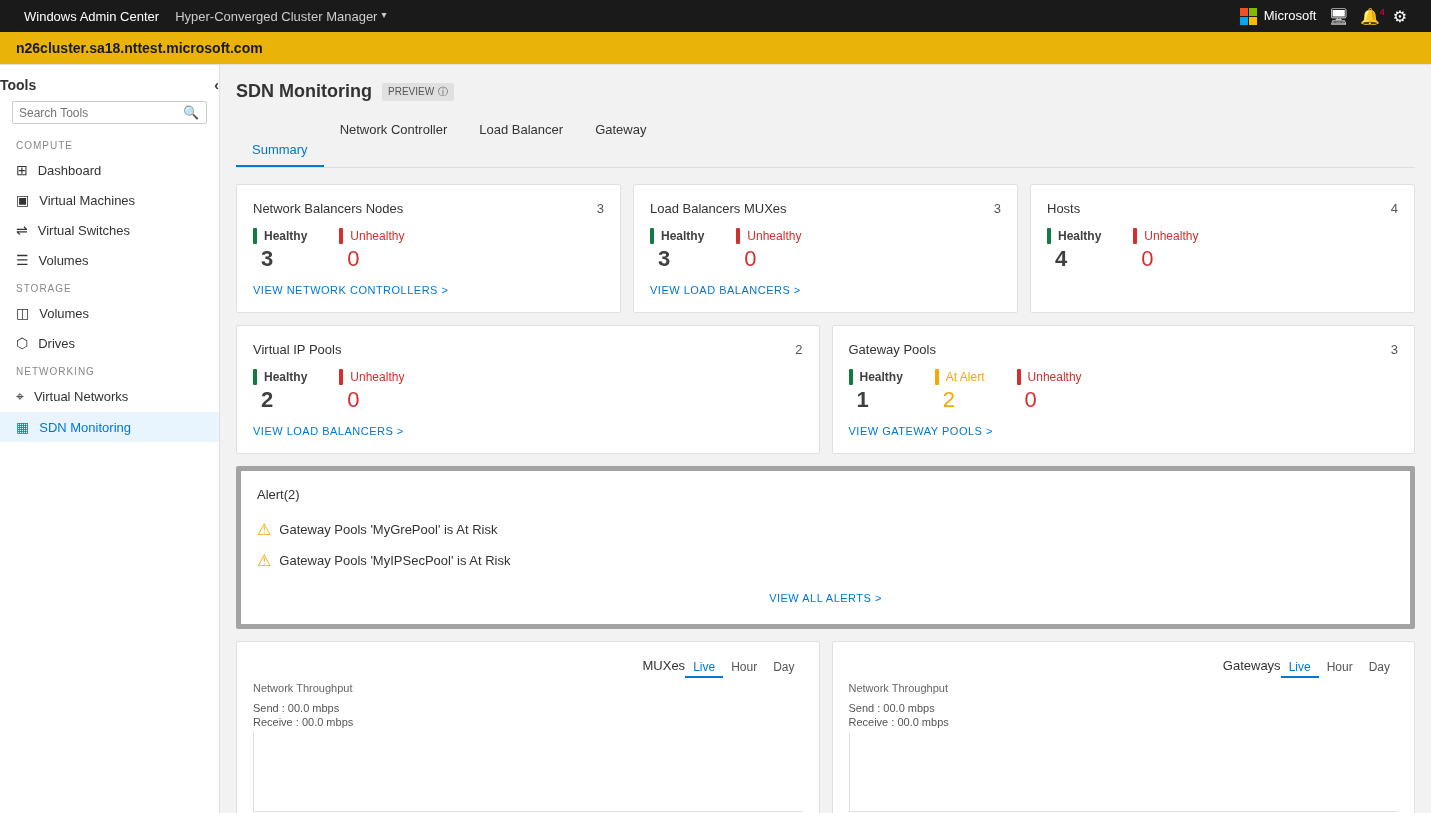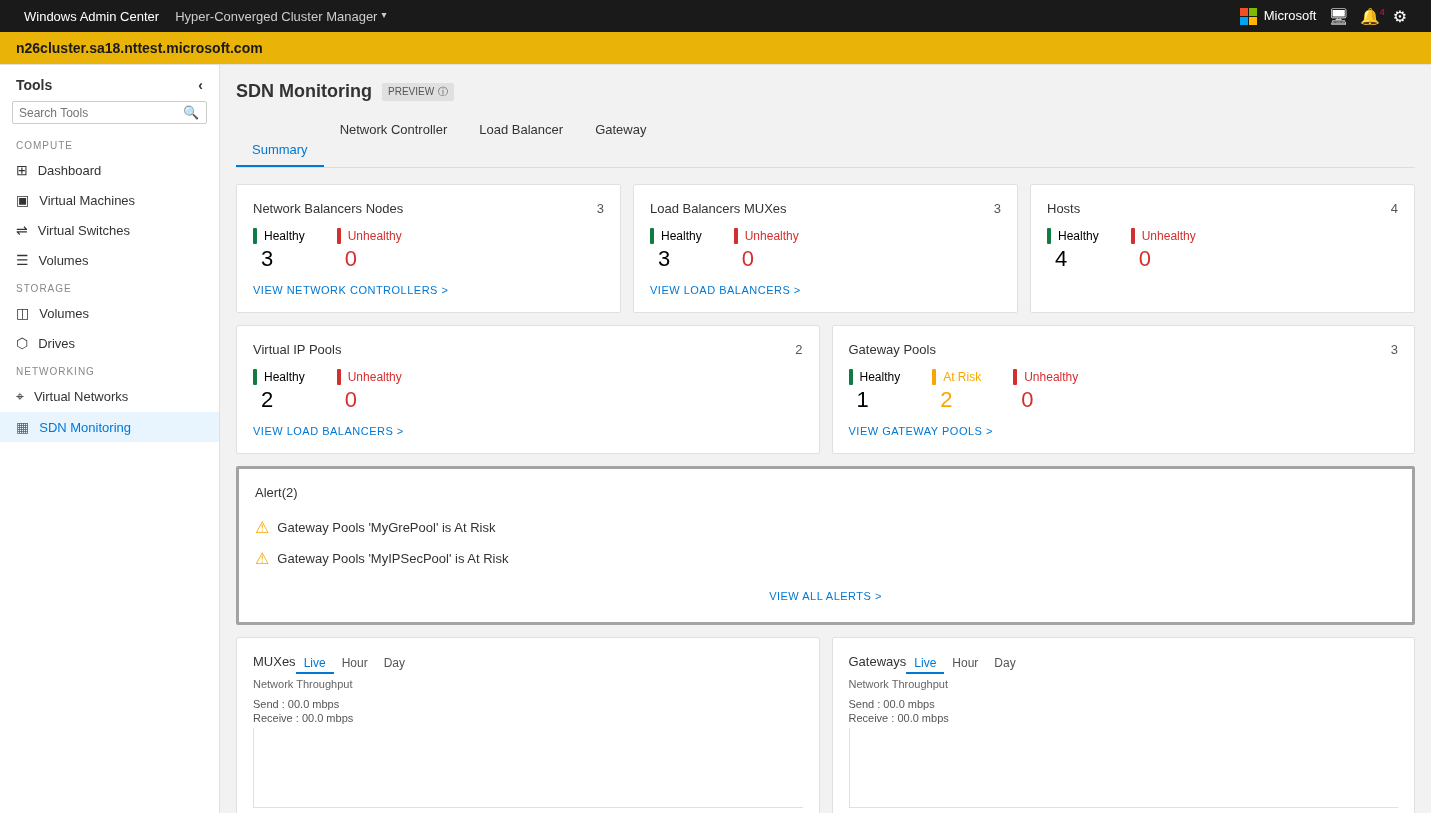--- a/index.html
+++ b/index.html
@@ -43,21 +43,21 @@
       width: 220px;
       background: #fff;
       border-right: 1px solid #e0e0e0;
       flex-shrink: 0;
       overflow-y: auto;
     }
     .sidebar-header {
       display: flex;
       align-items: center;
       justify-content: space-between;
-      padding: 12px 16px 8px;
+      padding: 12px 0 8px;
       font-size: 14px;
       font-weight: 600;
     }
     .sidebar-search {
       display: flex;
       align-items: center;
       margin: 0 12px 8px;
       border: 1px solid #ccc;
       border-radius: 2px;
       padding: 3px 6px;
@@ -137,21 +137,21 @@
       border-radius: 1px;
       margin-right: 2px;
     }
     .stat-value { font-size: 22px; font-weight: 300; padding-left: 8px; margin-top: 2px; }
 
     .card-link { font-size: 11px; color: #0078d4; cursor: pointer; text-transform: uppercase; letter-spacing: 0.5px; }
 
     
     .alert-section {
       background: #fff;
-      border: 3px solid #a3a3a3;
+      border: 5px solid #a3a3a3;
       border-radius: 2px;
       padding: 16px;
       margin-bottom: 12px;
     }
     .alert-title { font-size: 13px; font-weight: 500; margin-bottom: 12px; }
     .alert-item { display: flex; align-items: center; gap: 8px; padding: 6px 0; font-size: 13px; }
     .alert-icon { color: #f7a800; font-size: 16px; }
     .view-all-alerts {
       text-align: center;
       padding: 16px 0 4px;
@@ -162,37 +162,37 @@
     }
 
     
     .charts-row { display: grid; grid-template-columns: 1fr 1fr; gap: 12px; }
     .chart-card {
       background: #fff;
       border: 1px solid #e0e0e0;
       border-radius: 2px;
       padding: 16px;
     }
-    .chart-header { display: flex; justify-content: flex-start; align-items: flex-start; margin-bottom: 4px; }
+    .chart-header { display: flex; justify-content: flex-end; align-items: flex-start; margin-bottom: 4px; }
     .chart-title { font-size: 13px; font-weight: 500; }
     .chart-time-tabs { display: flex; gap: 0; }
     .chart-tab { font-size: 12px; padding: 2px 8px; cursor: pointer; color: #555; border-bottom: 2px solid transparent; }
     .chart-tab.active { color: #0078d4; border-bottom: 2px solid #0078d4; }
     .chart-subtitle { font-size: 11px; color: #666; margin-bottom: 8px; }
     .chart-meta { font-size: 11px; color: #555; margin-bottom: 2px; }
     .chart-area {
       height: 80px;
       border-left: 1px solid #e0e0e0;
       border-bottom: 1px solid #e0e0e0;
       position: relative;
       margin-top: 4px;
     }
 
     
-    .green { color: #000000; }
+    .green { color: #404040; font-weight: bold; }
     .red { color: #d32f2f; }
     .orange { color: #f7a800; }
     .ind-green { background: #107c41; }
     .ind-red { background: #d32f2f; }
     .ind-orange { background: #f7a800; }
 
     .chevron { font-size: 10px; }
   </style>
 </head>
 <body>
@@ -402,21 +402,21 @@
           <div class="stat-item">
             <div class="stat-label green">
               <span class="stat-indicator ind-green"></span>
               <span>Healthy</span>
             </div>
             <div class="stat-value green">1</div>
           </div>
           <div class="stat-item">
             <div class="stat-label orange">
               <span class="stat-indicator ind-orange"></span>
-              <span>At Risk</span>
+              <span>At Alert</span>
             </div>
             <div class="stat-value orange">2</div>
           </div>
           <div class="stat-item">
             <div class="stat-label red">
               <span class="stat-indicator ind-red"></span>
               <span>Unhealthy</span>
             </div>
             <div class="stat-value red">0</div>
           </div>

